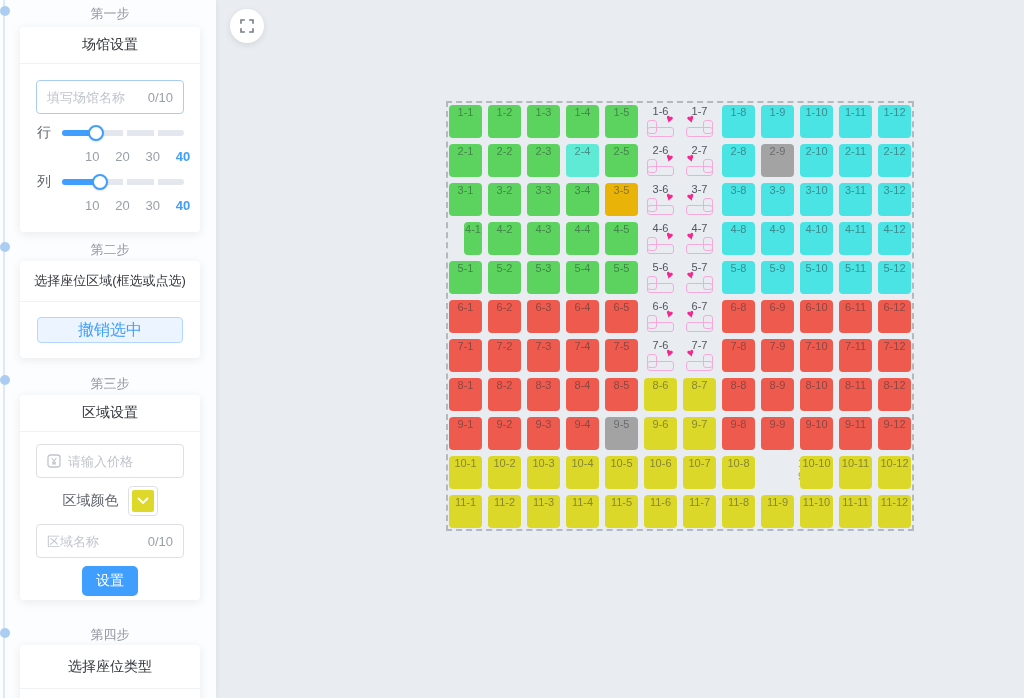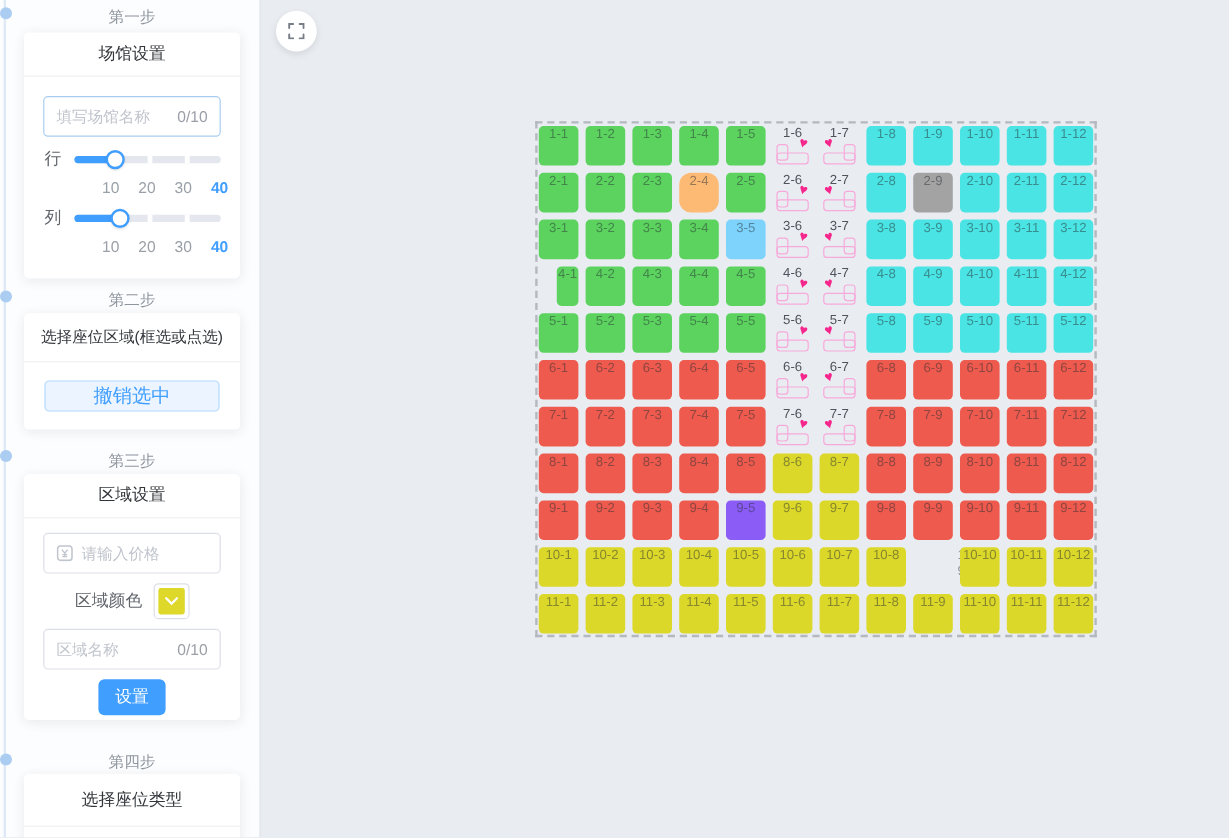--- a/index.html
+++ b/index.html
@@ -198,21 +198,21 @@
           </div>
         </div>
         <div class="seat" style="background: rgb(73, 228, 227);"><span class="seat-label">1-8</span></div>
         <div class="seat" style="background: rgb(73, 228, 227);"><span class="seat-label">1-9</span></div>
         <div class="seat" style="background: rgb(73, 228, 227);"><span class="seat-label">1-10</span></div>
         <div class="seat" style="background: rgb(73, 228, 227);"><span class="seat-label">1-11</span></div>
         <div class="seat" style="background: rgb(73, 228, 227);"><span class="seat-label">1-12</span></div>
         <div class="seat" style="background: rgb(91, 211, 94);"><span class="seat-label">2-1</span></div>
         <div class="seat" style="background: rgb(91, 211, 94);"><span class="seat-label">2-2</span></div>
         <div class="seat" style="background: rgb(91, 211, 94);"><span class="seat-label">2-3</span></div>
-        <div class="seat" style="background: #fdba74; border-radius: 10px;"><span class="seat-label">2-4</span></div>
+        <div class="seat" style="background: #5eead4;"><span class="seat-label">2-4</span></div>
         <div class="seat" style="background: rgb(91, 211, 94);"><span class="seat-label">2-5</span></div>
         <div class="couple">
           <span class="couple-label">2-6</span>
           <div class="sofa left">
             <span class="heart">♥</span>
           </div>
         </div>
         <div class="couple">
           <span class="couple-label">2-7</span>
           <div class="sofa right">
@@ -221,21 +221,21 @@
         </div>
         <div class="seat" style="background: rgb(73, 228, 227);"><span class="seat-label">2-8</span></div>
         <div class="seat" style="background: #a3a3a3;"><span class="seat-label">2-9</span></div>
         <div class="seat" style="background: rgb(73, 228, 227);"><span class="seat-label">2-10</span></div>
         <div class="seat" style="background: rgb(73, 228, 227);"><span class="seat-label">2-11</span></div>
         <div class="seat" style="background: rgb(73, 228, 227);"><span class="seat-label">2-12</span></div>
         <div class="seat" style="background: rgb(91, 211, 94);"><span class="seat-label">3-1</span></div>
         <div class="seat" style="background: rgb(91, 211, 94);"><span class="seat-label">3-2</span></div>
         <div class="seat" style="background: rgb(91, 211, 94);"><span class="seat-label">3-3</span></div>
         <div class="seat" style="background: rgb(91, 211, 94);"><span class="seat-label">3-4</span></div>
-        <div class="seat" style="background: #7dd3fc;"><span class="seat-label">3-5</span></div>
+        <div class="seat" style="background: #eab308;"><span class="seat-label">3-5</span></div>
         <div class="couple">
           <span class="couple-label">3-6</span>
           <div class="sofa left">
             <span class="heart">♥</span>
           </div>
         </div>
         <div class="couple">
           <span class="couple-label">3-7</span>
           <div class="sofa right">
             <span class="heart">♥</span>
@@ -343,21 +343,21 @@
         <div class="seat" style="background: rgb(220, 216, 41);"><span class="seat-label">8-7</span></div>
         <div class="seat" style="background: rgb(238, 90, 77);"><span class="seat-label">8-8</span></div>
         <div class="seat" style="background: rgb(238, 90, 77);"><span class="seat-label">8-9</span></div>
         <div class="seat" style="background: rgb(238, 90, 77);"><span class="seat-label">8-10</span></div>
         <div class="seat" style="background: rgb(238, 90, 77);"><span class="seat-label">8-11</span></div>
         <div class="seat" style="background: rgb(238, 90, 77);"><span class="seat-label">8-12</span></div>
         <div class="seat" style="background: rgb(238, 90, 77);"><span class="seat-label">9-1</span></div>
         <div class="seat" style="background: rgb(238, 90, 77);"><span class="seat-label">9-2</span></div>
         <div class="seat" style="background: rgb(238, 90, 77);"><span class="seat-label">9-3</span></div>
         <div class="seat" style="background: rgb(238, 90, 77);"><span class="seat-label">9-4</span></div>
-        <div class="seat" style="background: #8b5cf6;"><span class="seat-label">9-5</span></div>
+        <div class="seat" style="background: #a3a3a3;"><span class="seat-label">9-5</span></div>
         <div class="seat" style="background: rgb(220, 216, 41);"><span class="seat-label">9-6</span></div>
         <div class="seat" style="background: rgb(220, 216, 41);"><span class="seat-label">9-7</span></div>
         <div class="seat" style="background: rgb(238, 90, 77);"><span class="seat-label">9-8</span></div>
         <div class="seat" style="background: rgb(238, 90, 77);"><span class="seat-label">9-9</span></div>
         <div class="seat" style="background: rgb(238, 90, 77);"><span class="seat-label">9-10</span></div>
         <div class="seat" style="background: rgb(238, 90, 77);"><span class="seat-label">9-11</span></div>
         <div class="seat" style="background: rgb(238, 90, 77);"><span class="seat-label">9-12</span></div>
         <div class="seat" style="background: rgb(220, 216, 41);"><span class="seat-label">10-1</span></div>
         <div class="seat" style="background: rgb(220, 216, 41);"><span class="seat-label">10-2</span></div>
         <div class="seat" style="background: rgb(220, 216, 41);"><span class="seat-label">10-3</span></div>

